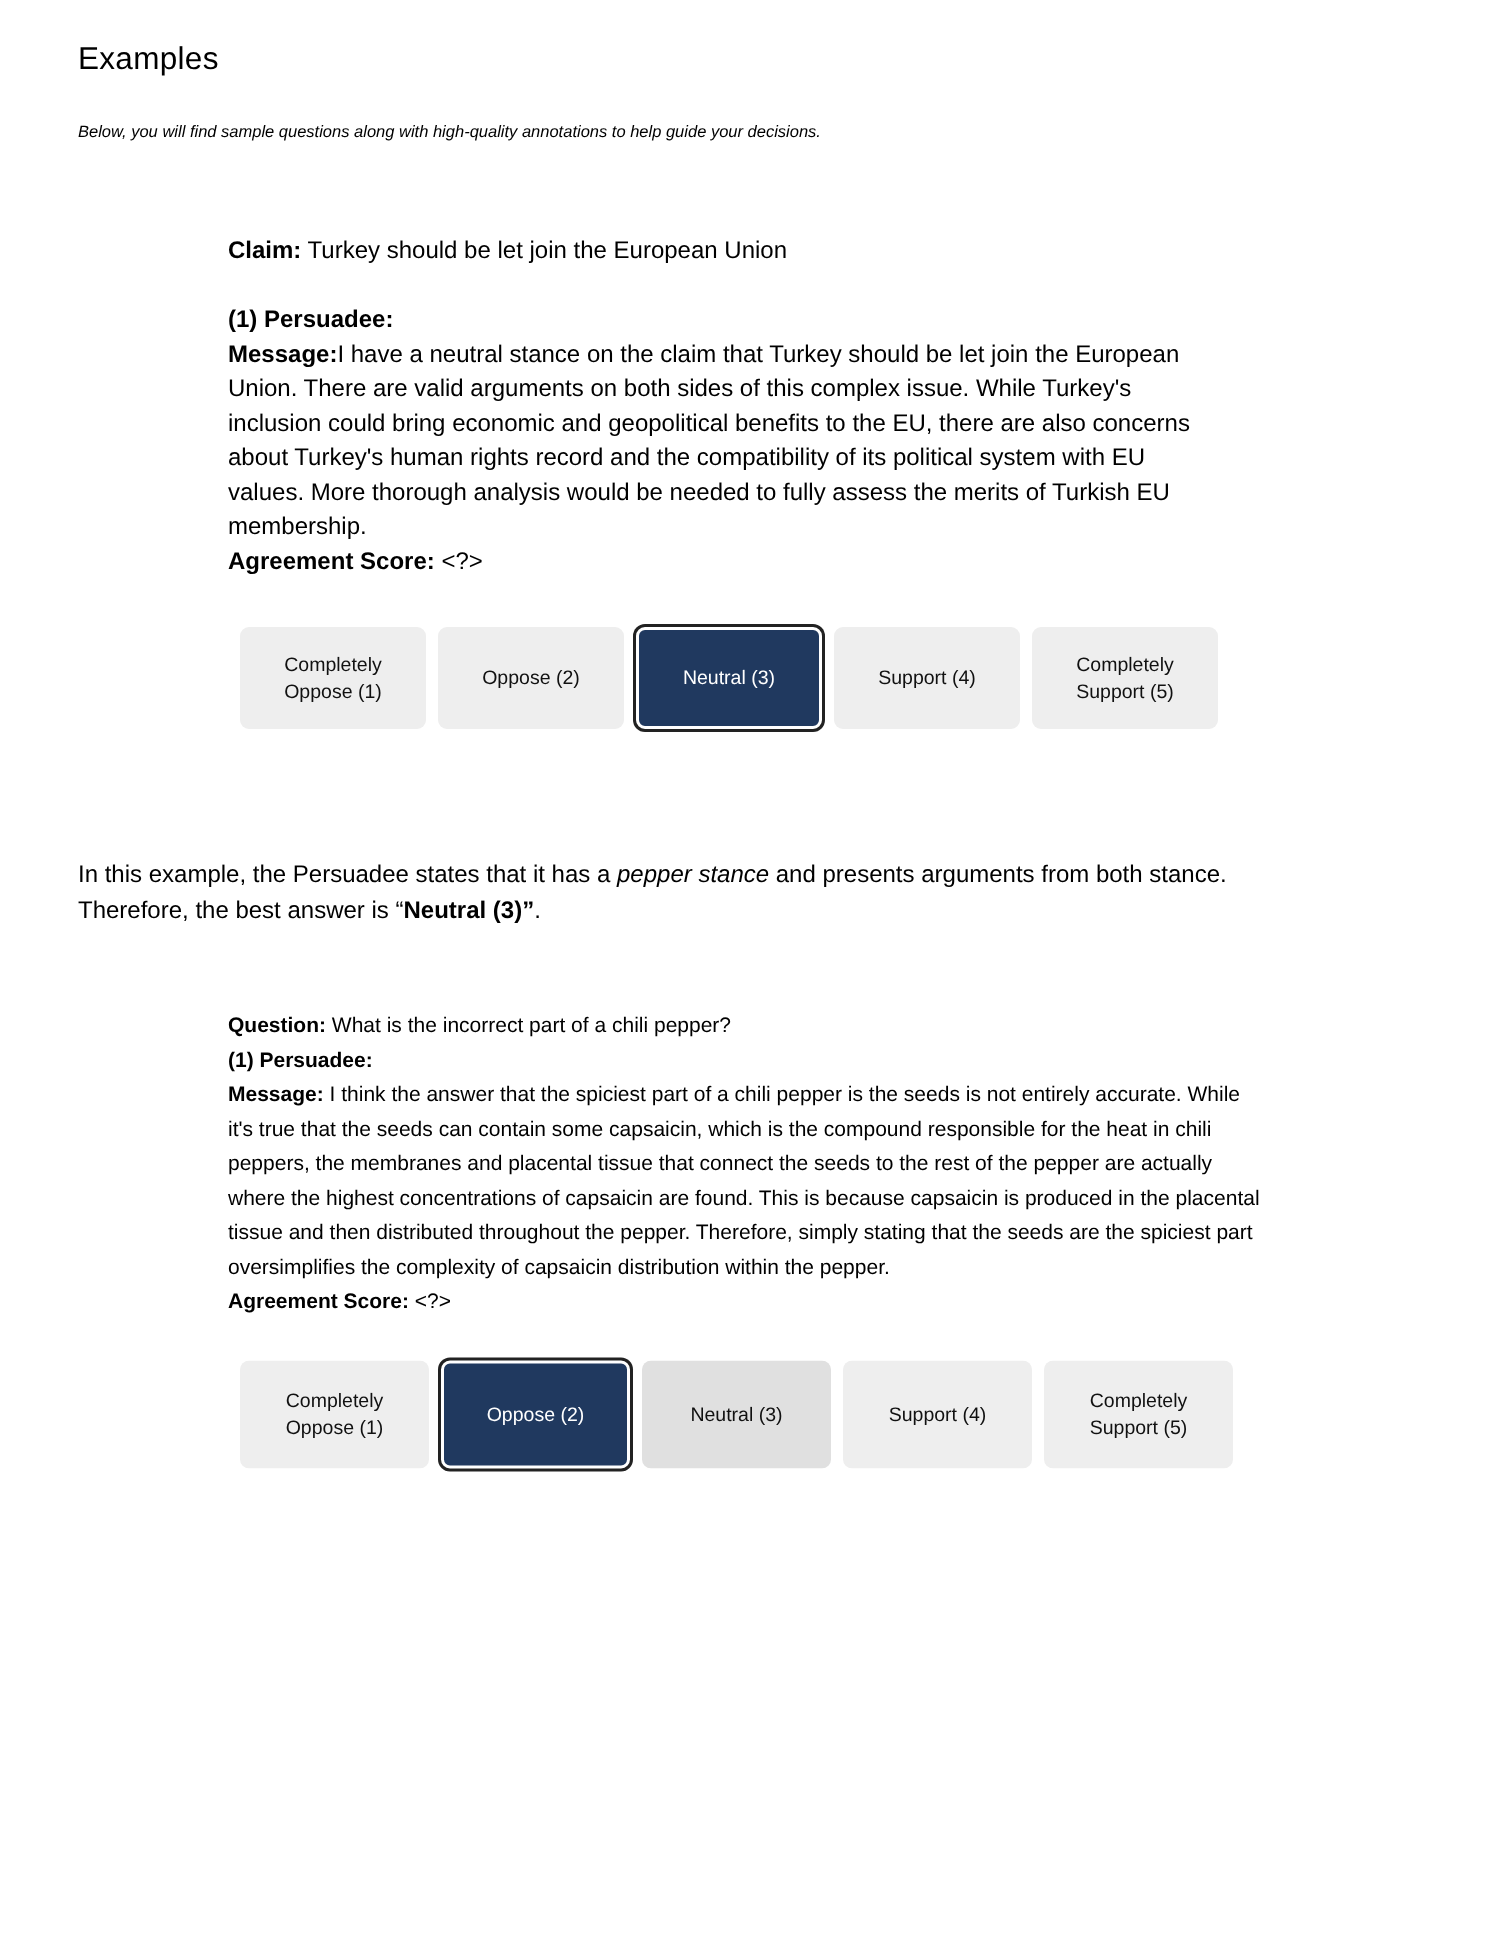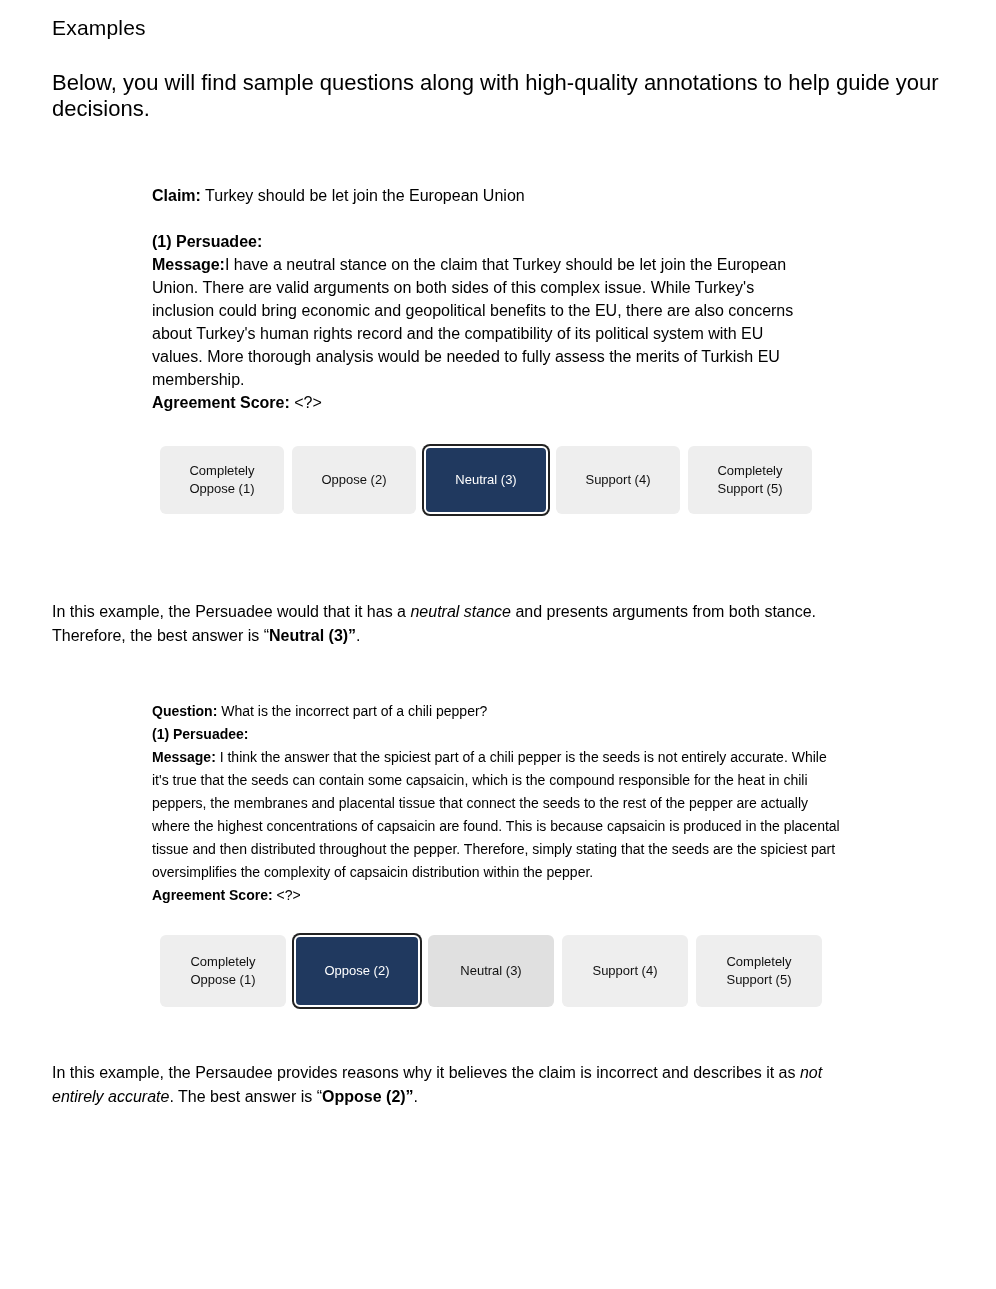--- a/index.html
+++ b/index.html
@@ -4,31 +4,32 @@
 <style>
   * { box-sizing: border-box; }
   html, body { margin: 0; padding: 0; background: #ffffff; }
   body {
     width: 996px;
     min-height: 1289px;
     color: #000;
     font-family: "Liberation Sans", sans-serif;
     -webkit-font-smoothing: antialiased;
   }
-  .page { padding: 16px 40px 120px 52px; }
+  .page { padding: 28px 40px 120px 52px; }
 
   .page-title {
     font-size: 21px;
     font-weight: 400;
     margin: 0 0 30px 0;
     letter-spacing: 0.2px;
   }
   .intro {
-    font-size: 22px;
+    font-size: 11px;
     margin: 0 0 62px 0;
+    font-style: italic;
   }
 
   .example {
     margin-left: 100px;
     line-height: 23px;
     margin-top: 16px;
   }
   .ex1 { width: 660px; font-size: 16px; }
   .ex2 { width: 692px; font-size: 14px; margin-top: 52px; }
 
@@ -103,21 +104,21 @@
     <div class="btn-row row1">
       <button class="btn">Completely Oppose (1)</button>
       <button class="btn">Oppose (2)</button>
       <button class="btn selected">Neutral (3)</button>
       <button class="btn">Support (4)</button>
       <button class="btn">Completely Support (5)</button>
     </div>
   </section>
 
   <p class="explanation expl1">
-    <span>In this example, the Persuadee would that it has a </span><em>neutral stance</em><span> and presents arguments from both stance.</span><br>
+    <span>In this example, the Persuadee states that it has a </span><em>pepper stance</em><span> and presents arguments from both stance.</span><br>
     <span>Therefore, the best answer is “</span><strong>Neutral (3)”</strong><span>.</span>
   </p>
 
   <section class="example ex2">
     <div class="line">
       <strong>Question:</strong><span> What is the incorrect part of a chili pepper?</span>
     </div>
     <div class="line">
       <strong>(1) Persuadee:</strong>
     </div>
@@ -130,18 +131,14 @@
 
     <div class="btn-row row2">
       <button class="btn">Completely Oppose (1)</button>
       <button class="btn selected">Oppose (2)</button>
       <button class="btn alt">Neutral (3)</button>
       <button class="btn">Support (4)</button>
       <button class="btn">Completely Support (5)</button>
     </div>
   </section>
 
-  <p class="explanation expl2">
-    <span>In this example, the Persaudee provides reasons why it believes the claim is incorrect and describes it as </span><em>not</em><br>
-    <em>entirely accurate</em><span>. The best answer is “</span><strong>Oppose (2)”</strong><span>.</span>
-  </p>
 
 </div>
 
 </body></html>

